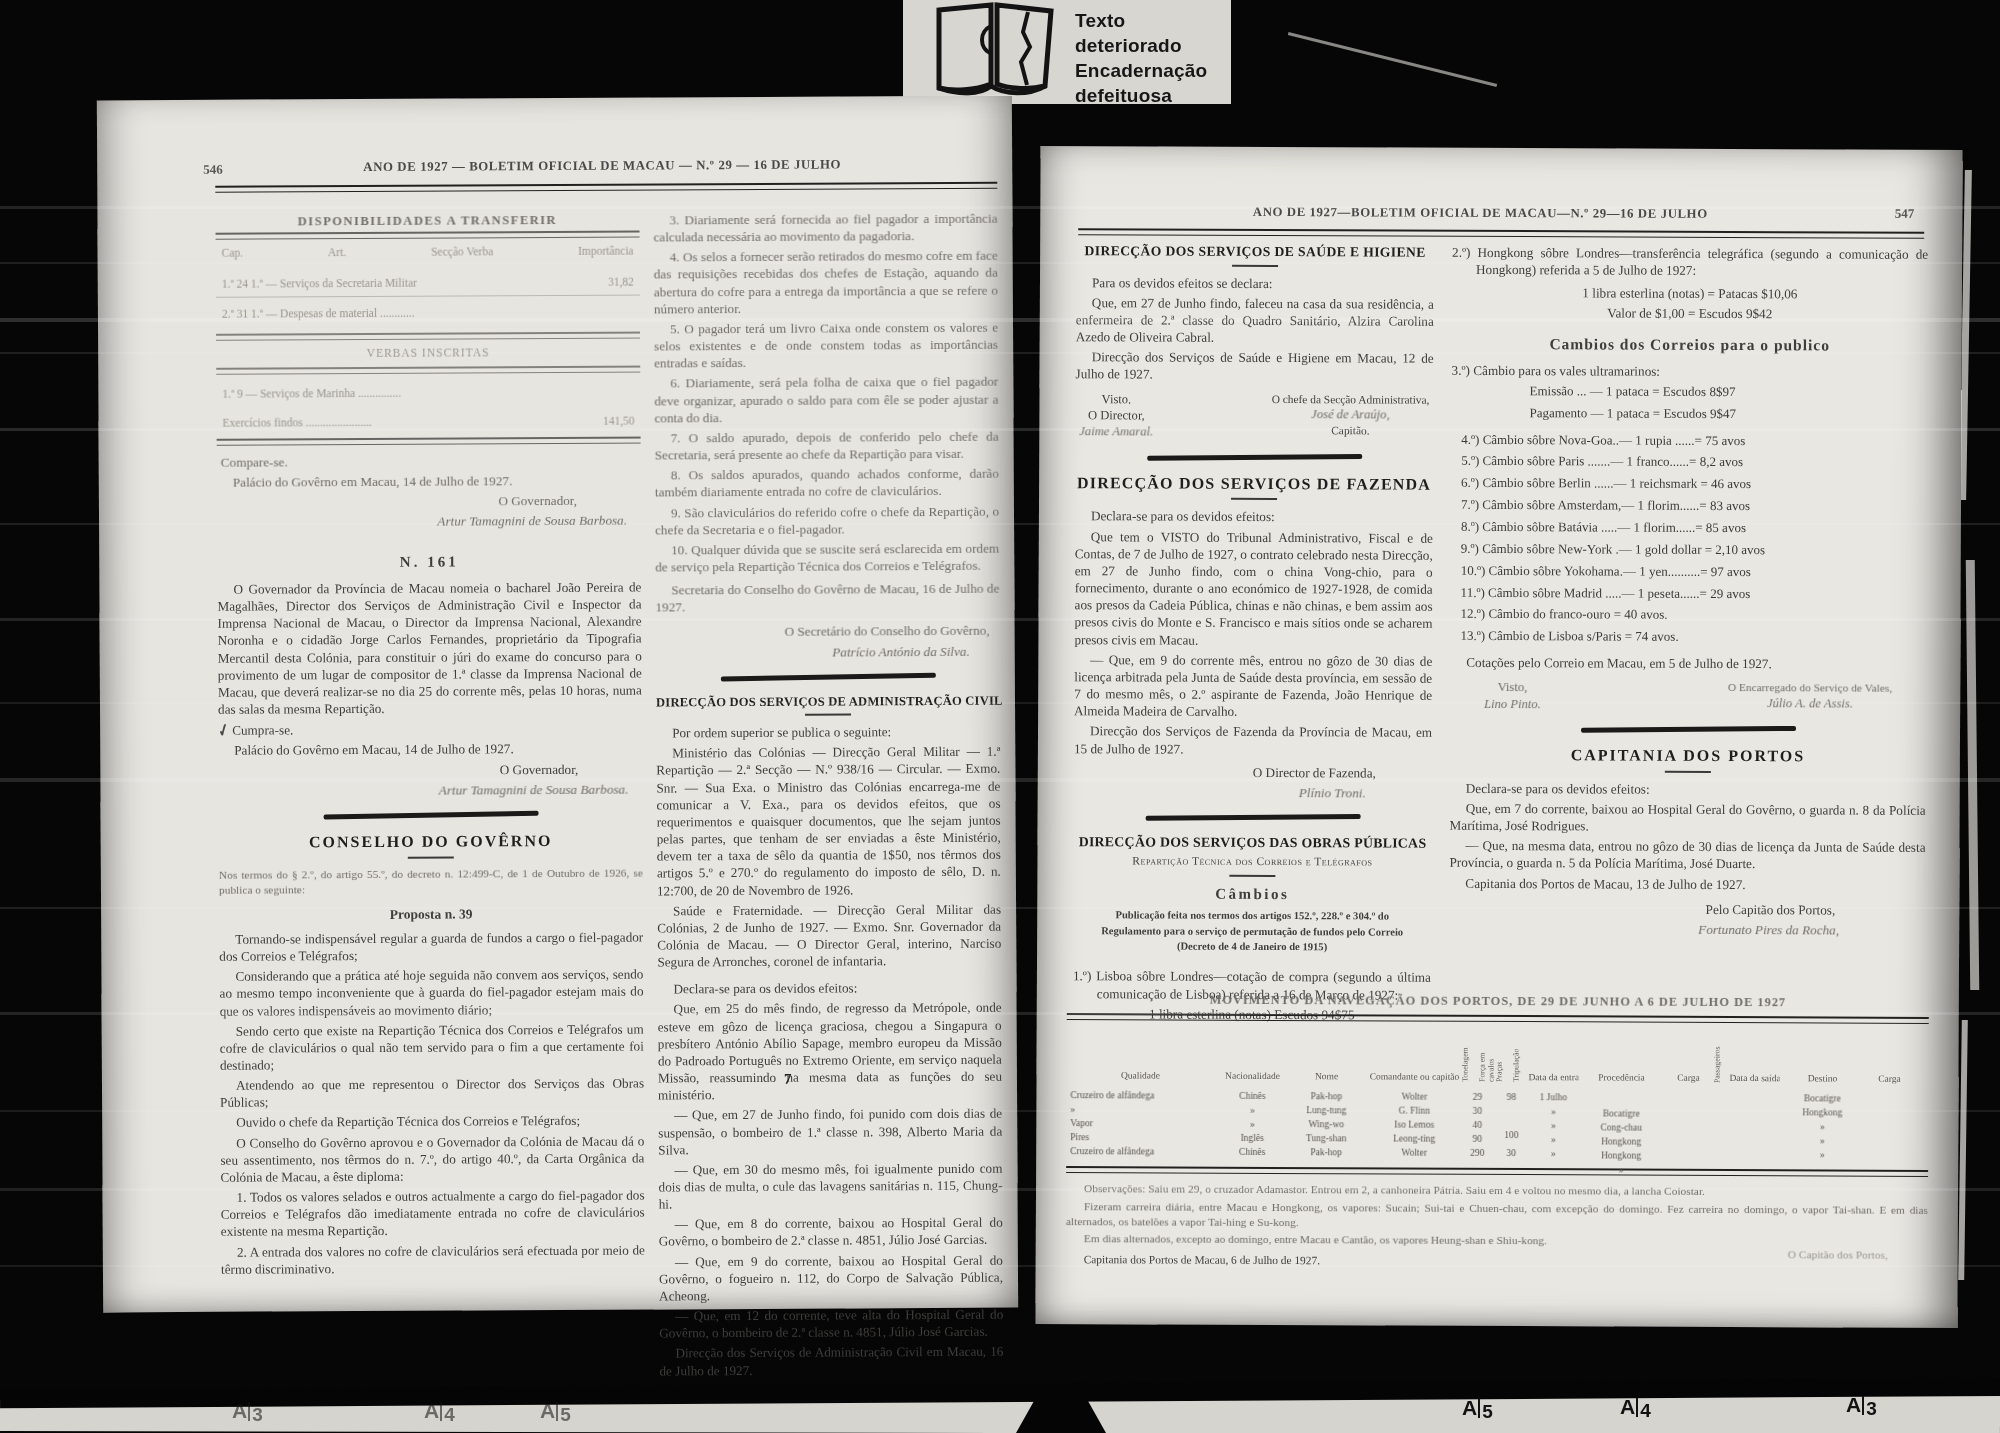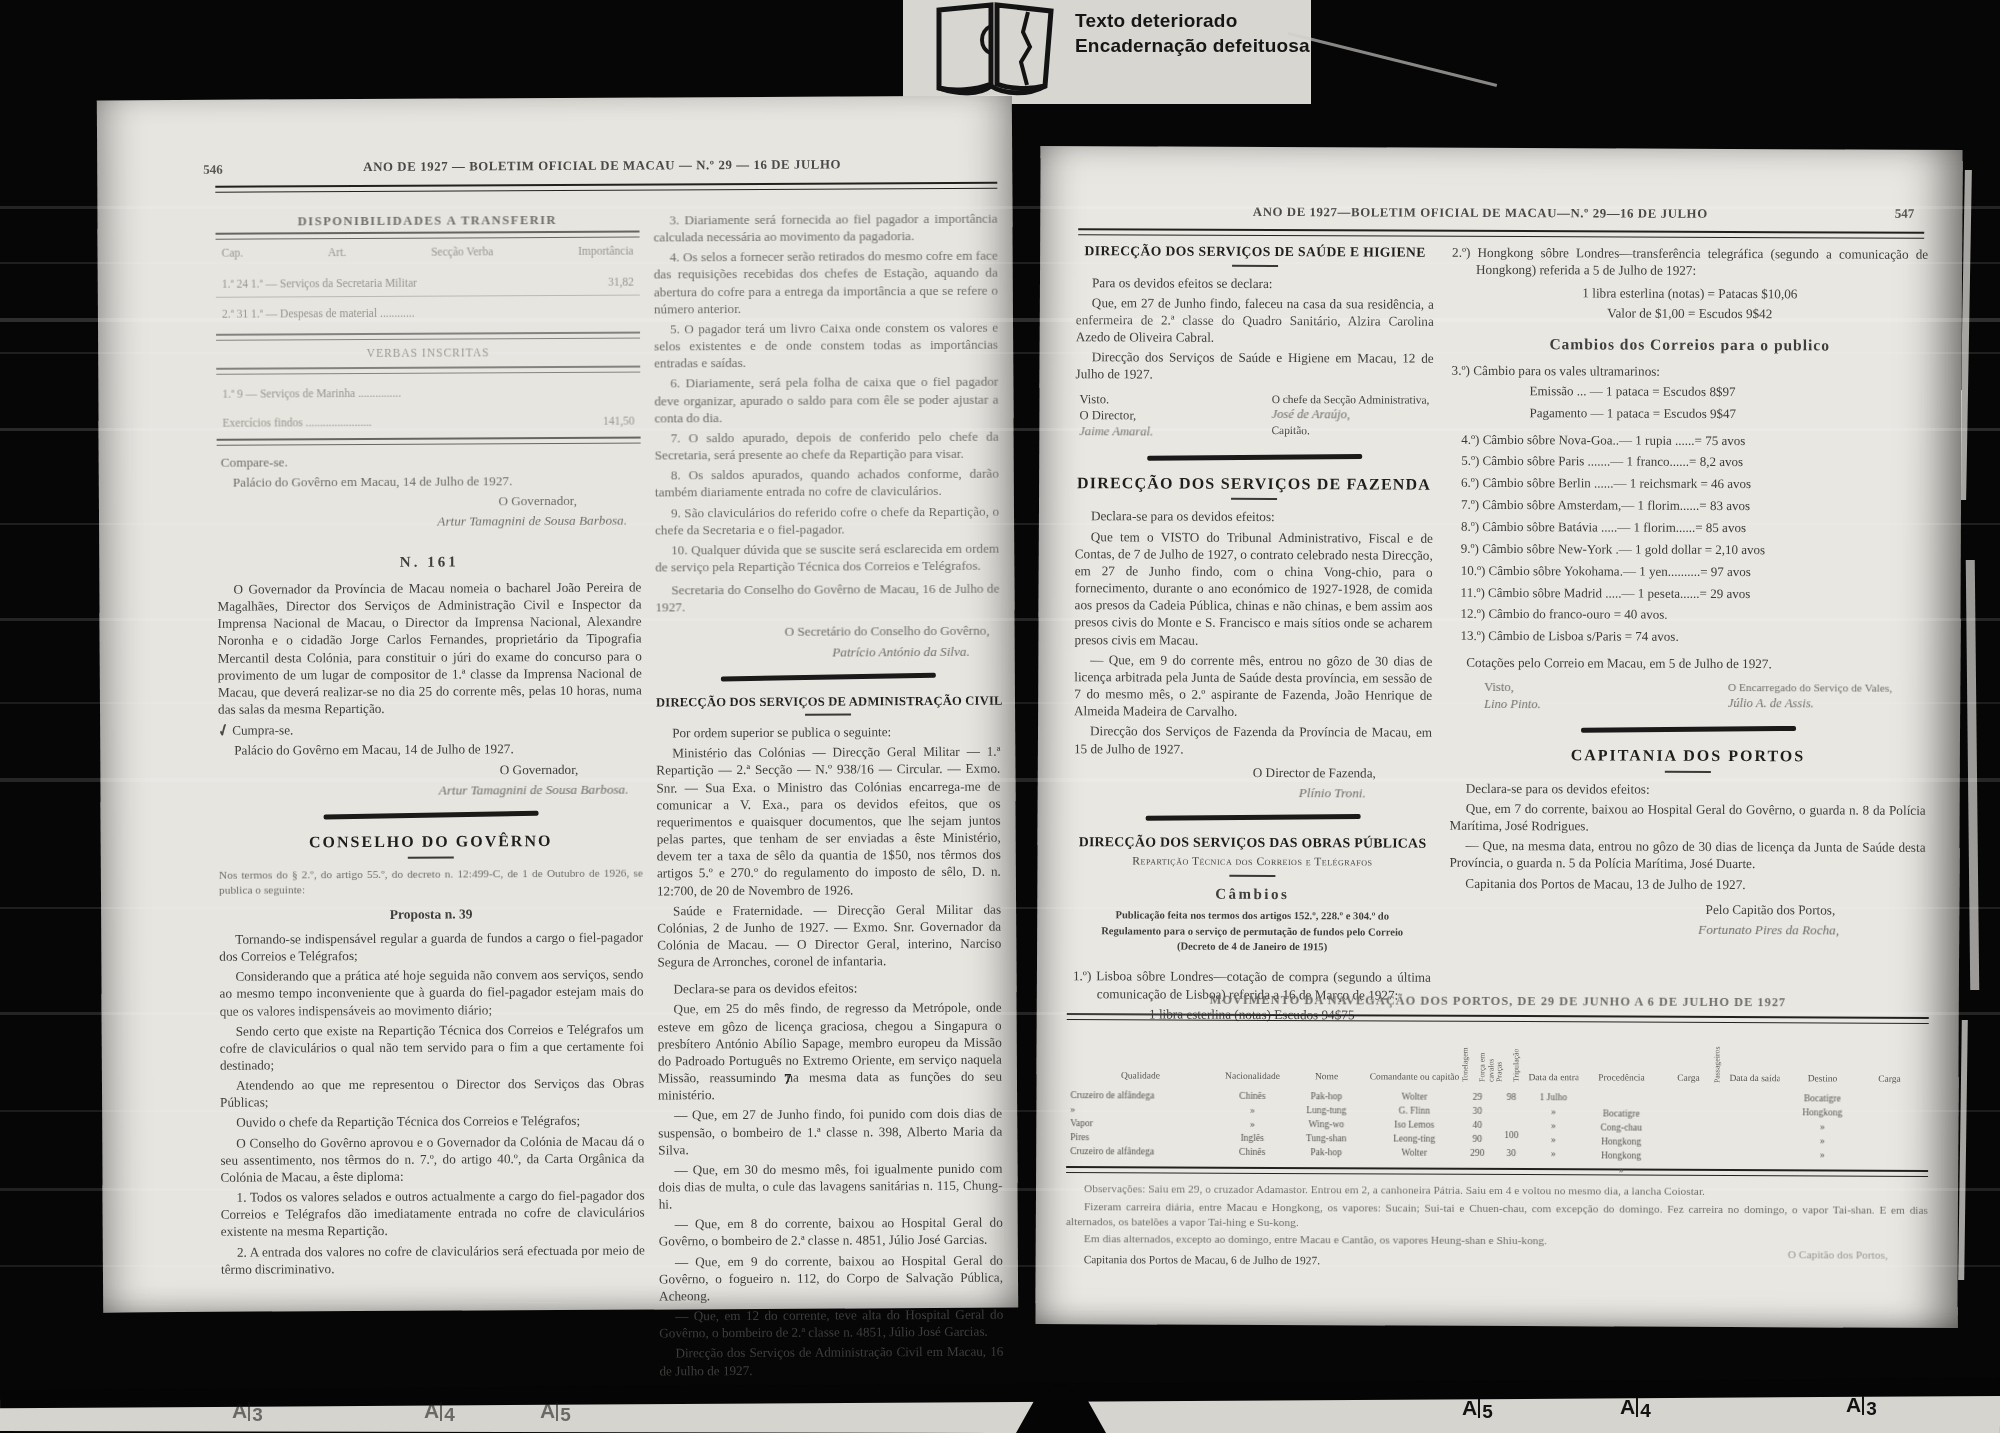--- a/index.html
+++ b/index.html
@@ -24,33 +24,33 @@
   .sec-title{font-weight:bold;text-align:center;letter-spacing:.8px;color:#1f1e1c;font-size:16px;margin:0 0 2px;white-space:nowrap;}
   .sec-sub{font-variant:small-caps;text-align:center;font-size:11.5px;color:#444;letter-spacing:.5px;}
   .head-rule{width:46px;height:2px;background:#3a3938;margin:4px auto 8px;}
   .divider{height:5px;background:#1b1a19;width:215px;margin:14px auto;border-radius:2px;transform:rotate(-0.7deg);}
   .dbl-rule{height:4px;border-top:2px solid #22211f;border-bottom:1px solid #22211f;margin:2px 0;}
   .thin-rule{height:1px;background:#8d8b85;margin:3px 0;}
   .hdr-line{position:absolute;font-size:12.8px;font-weight:bold;letter-spacing:.6px;color:#4a4947;white-space:nowrap;}
   .pgnum{font-weight:bold;color:#5a5855;}
   .col{position:absolute;}
   .sigrow{display:flex;justify-content:space-between;margin:8px 4px;}
-  .sigblock{text-align:left;font-size:12.6px;}
+  .sigblock{text-align:center;font-size:12.6px;}
   
   .cambio-line{font-size:13px;line-height:1.45;white-space:nowrap;padding-left:10px;color:#3c3b39;}
   
   .navtab{font-size:9.5px;color:#56544f;}
   .nav-head{display:flex;align-items:flex-end;height:58px;}
   .nav-row{display:flex;height:14px;align-items:center;}
   .ncell{overflow:hidden;white-space:nowrap;text-align:center;}
   .rotc{writing-mode:vertical-rl;transform:rotate(180deg);font-size:7.8px;height:54px;width:17px;color:#64625d;}
   .w-q{width:140px;text-align:left;padding-left:4px;} .w-nac{width:64px;margin-left:10px;} .w-nome{width:84px;} .w-cmd{width:92px;}
   .w-ent{width:50px;} .w-proc{width:86px;margin-top:31px;} .w-carga{width:48px;} .w-saida{width:50px;} .w-dest{width:86px;}
   
-  #annotation{position:absolute;left:903px;top:0;width:408px;height:104px;background:#d8d6d1;}
+  #annotation{position:absolute;left:903px;top:0;width:328px;height:104px;background:#d8d6d1;}
   #annotation .txt{position:absolute;left:172px;top:8px;font-family:"Liberation Sans","DejaVu Sans",sans-serif;
      font-size:19px;font-weight:bold;color:#161616;line-height:25px;letter-spacing:.2px;}
   
   #film-band{position:absolute;left:0;top:1394px;width:2000px;height:39px;background:#d6d4cf;transform:rotate(.12deg);}
   .mark{position:absolute;top:1399px;font-family:"Liberation Sans","DejaVu Sans",sans-serif;font-weight:bold;font-size:21px;color:#121212;}
   .mark .bar{display:inline-block;width:2px;height:19px;background:#121212;margin:0 2px 0 1px;vertical-align:-3px;}
   .mark .num{font-size:19px;position:relative;top:3px;}
   .mark.dim{opacity:.55;filter:blur(.3px);}
   .streak{position:absolute;left:0;width:2000px;background:#ffffff;pointer-events:none;}
   .sliver{position:absolute;background:#cfcdc8;}

